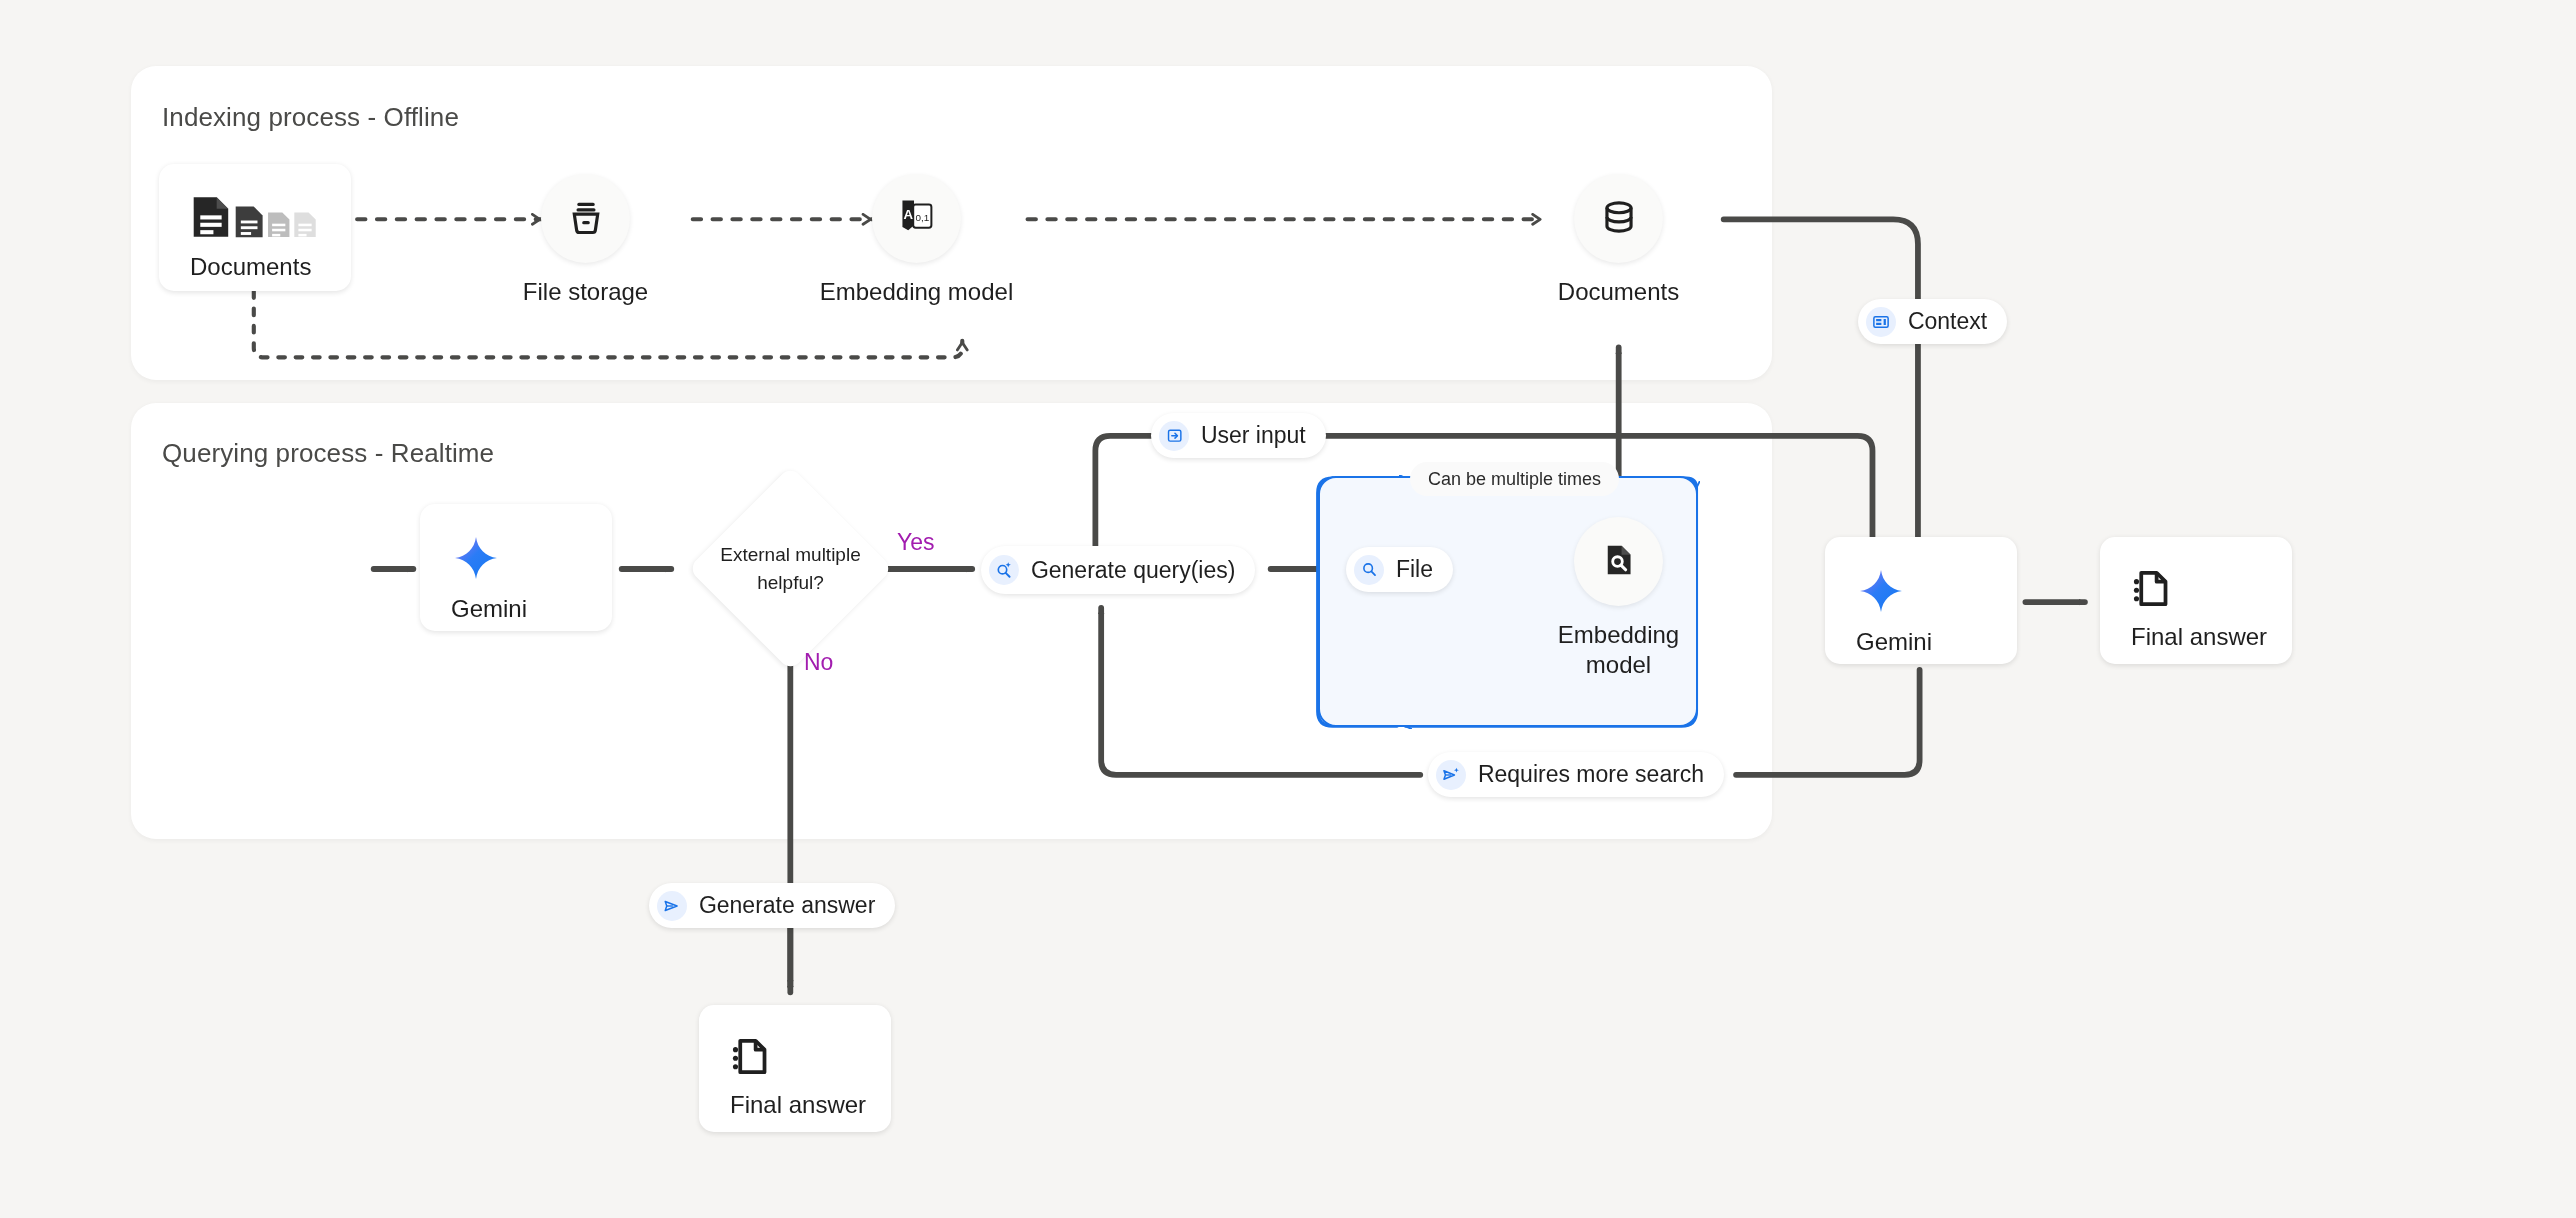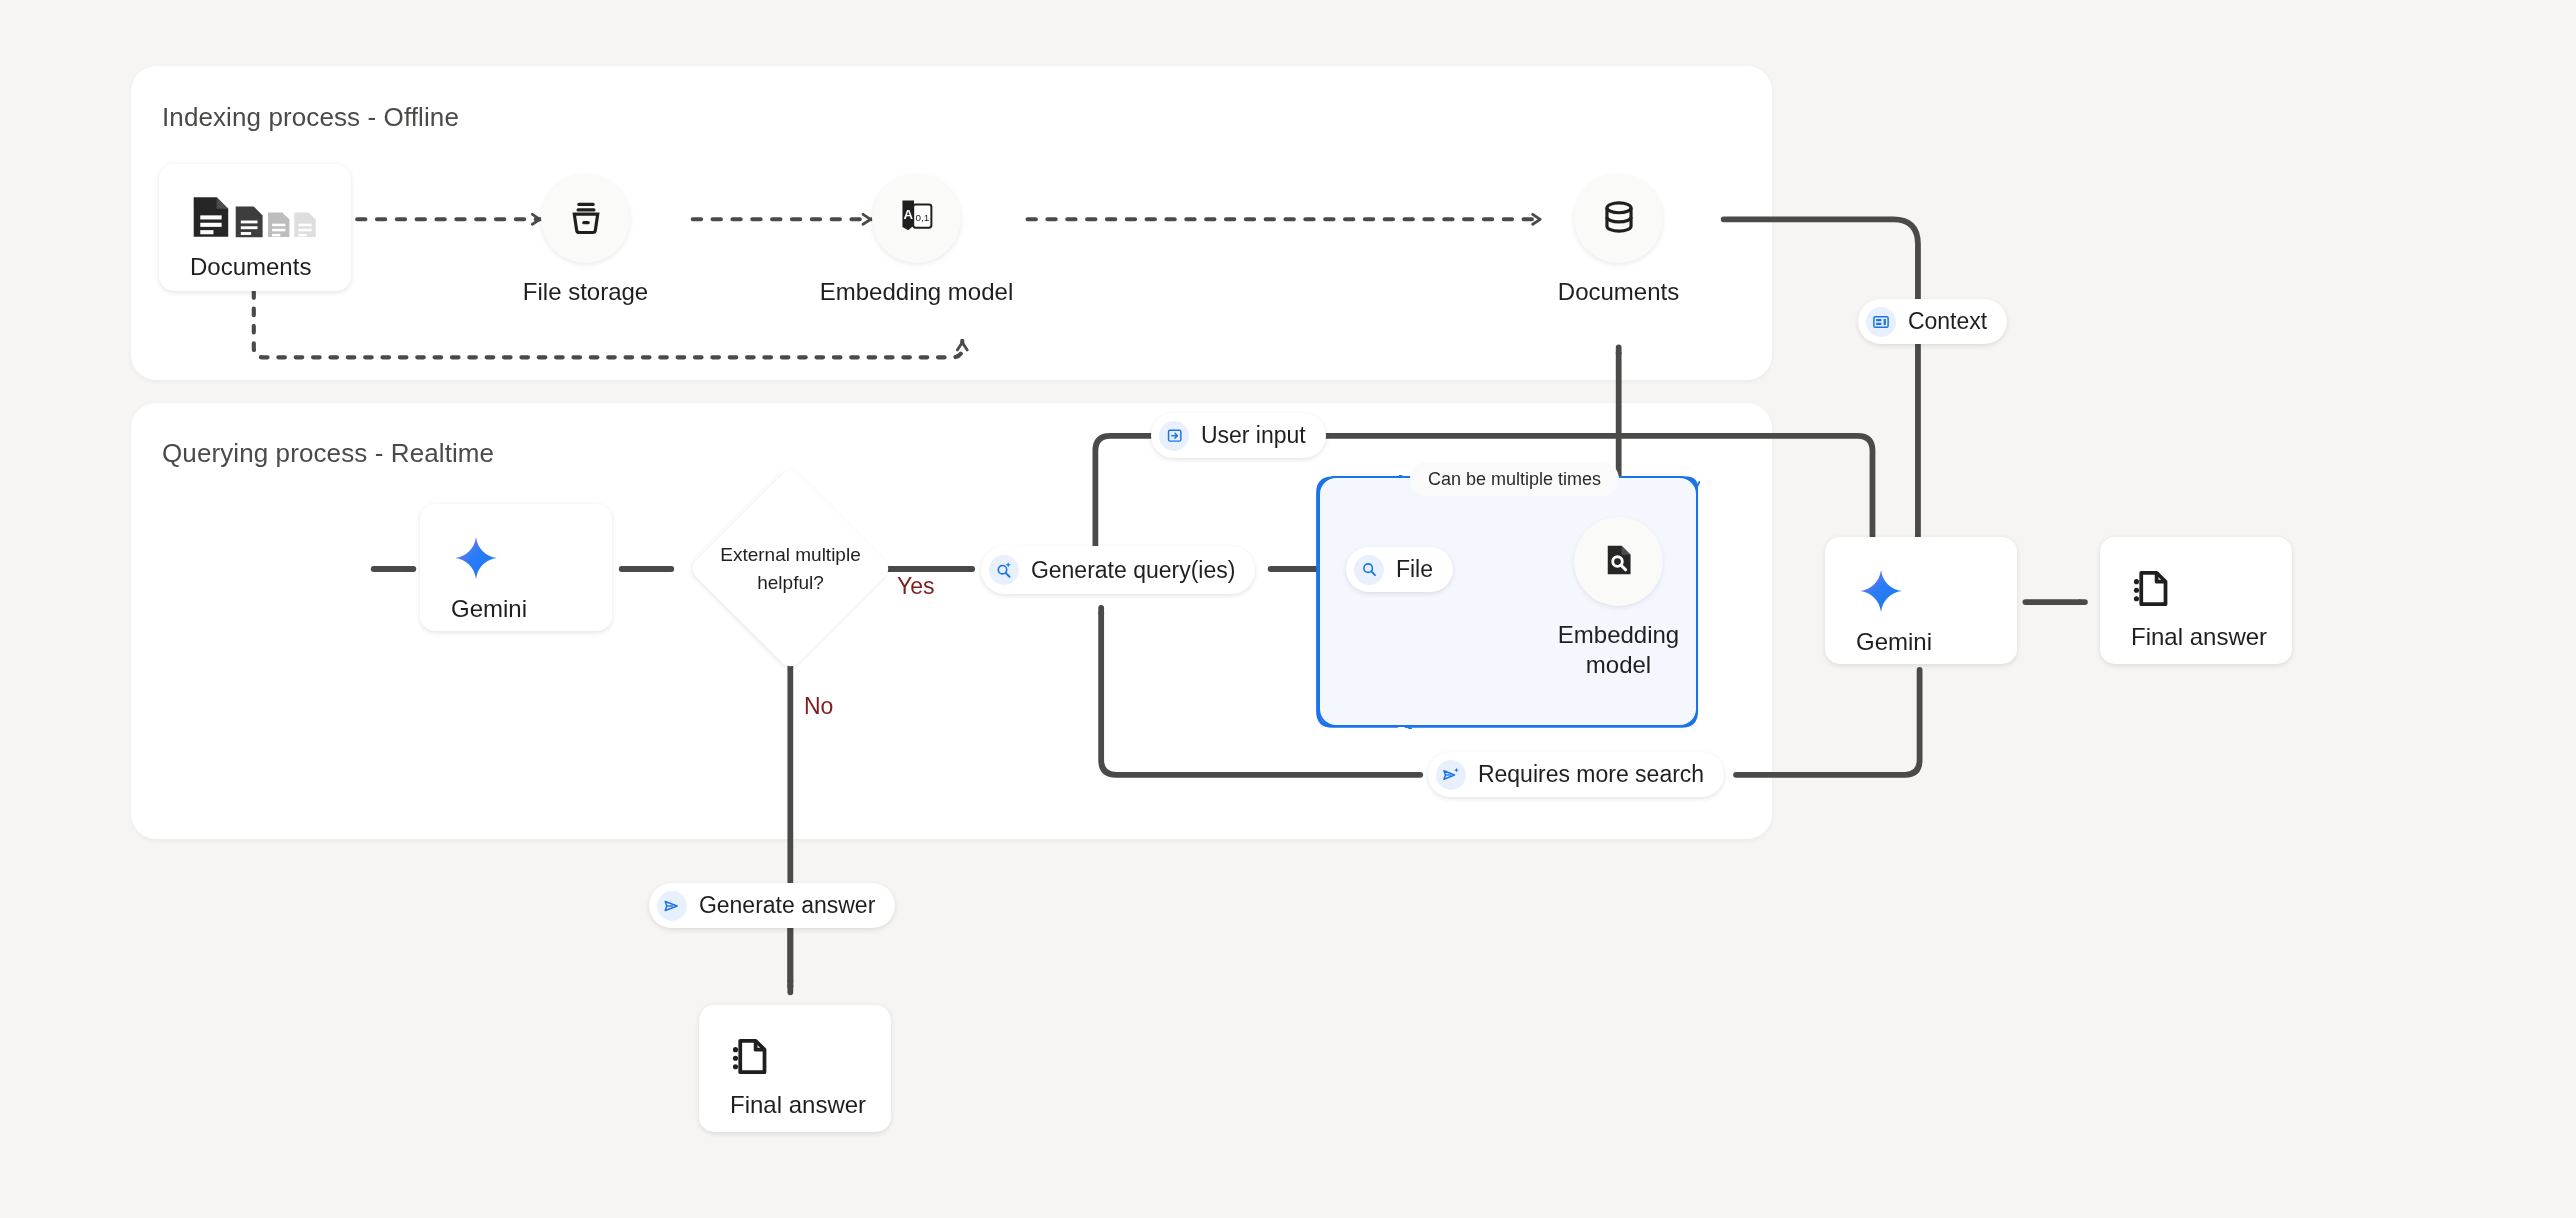--- a/index.html
+++ b/index.html
@@ -103,21 +103,21 @@
   
   .loopbox{
     position:absolute;
     background:#F4F8FE;
     border:2.5px solid #1A73E8;
     border-radius:18px;
     box-sizing:border-box;
   }
 
   .edge-label{
-    position:absolute;font-size:23px;color:#7f1d1d;white-space:nowrap;margin-top:44px;
+    position:absolute;font-size:23px;color:#a21caf;white-space:nowrap;
   }
 
   svg.wires{position:absolute;left:0;top:0;width:2576px;height:1219px;pointer-events:none;}
 </style>
 </head>
 <body>
 
 <div id="stage">
 
   <div class="panel" style="left:131px;top:66px;width:1641px;height:314px;"></div>

